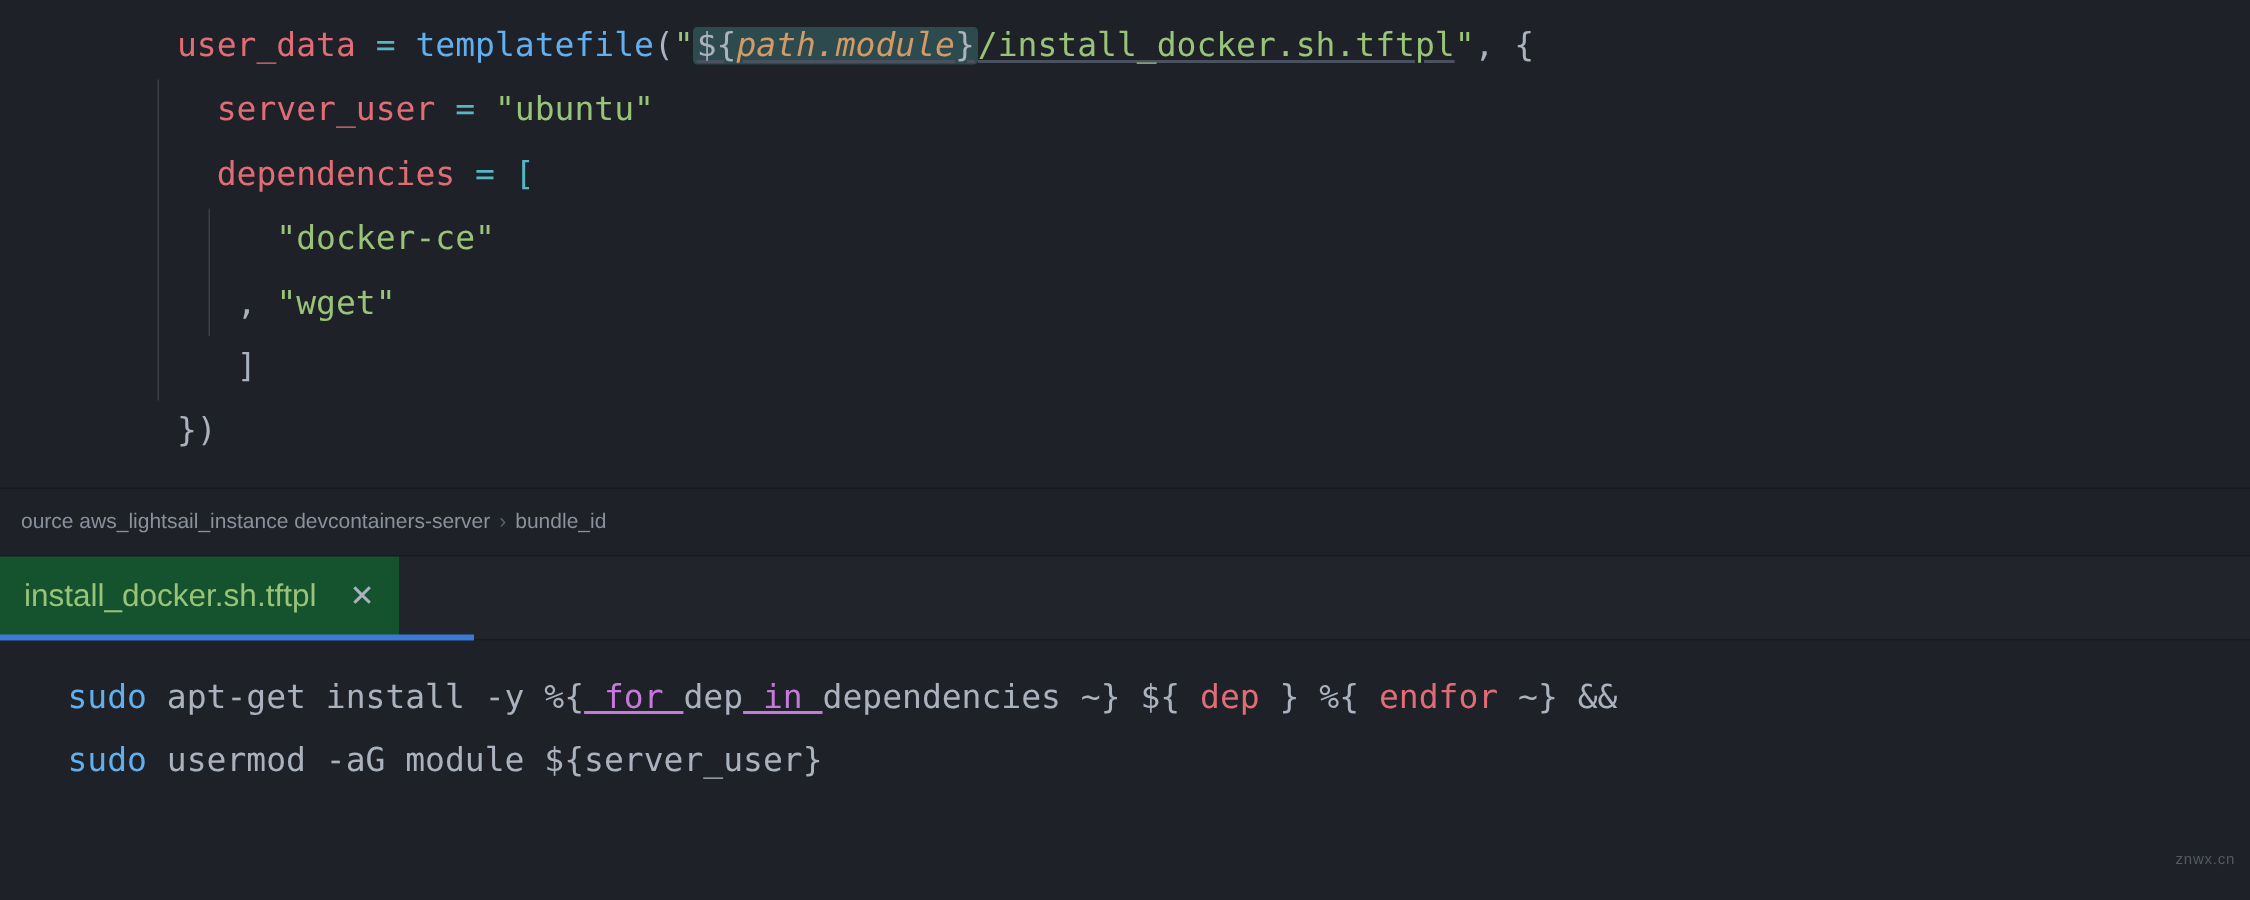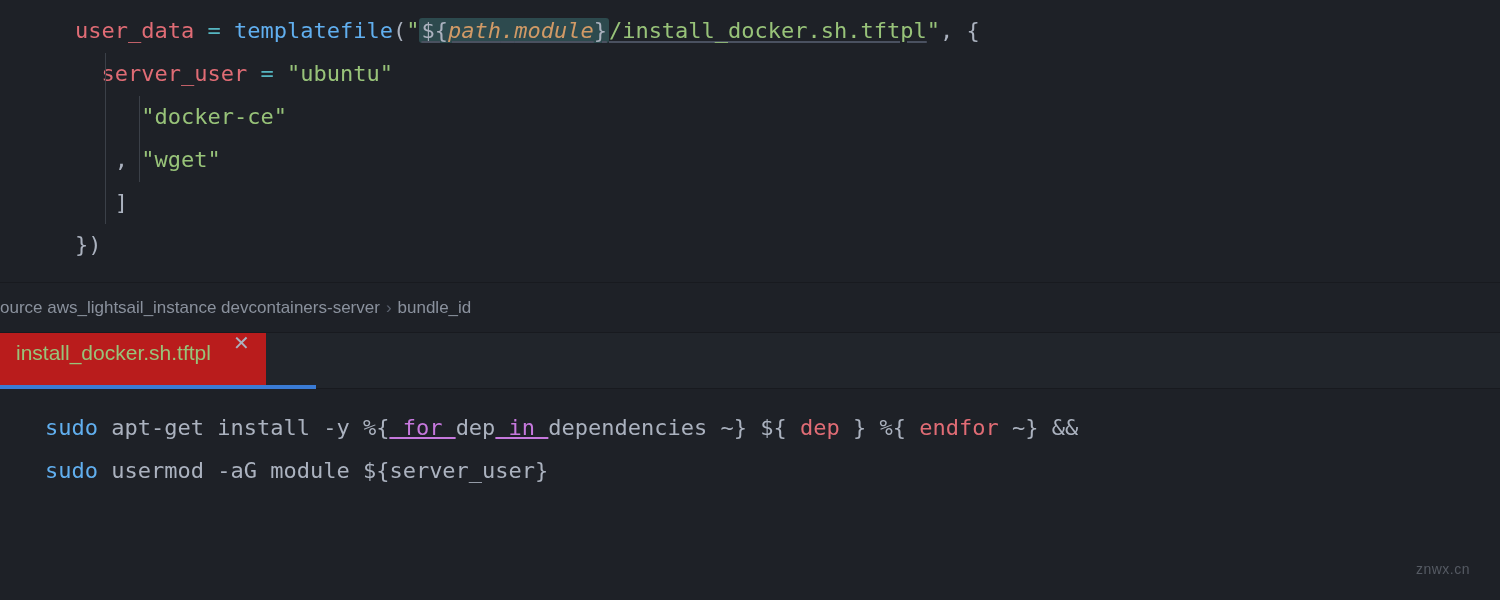--- a/index.html
+++ b/index.html
@@ -12,21 +12,21 @@
     width: 1500px;
     height: 600px;
     overflow: hidden;
     position: relative;
   }
   .editor-top {
     padding: 10px 0 15px 0;
   }
   .code-line {
     white-space: pre;
-    padding-left: 75px;
+    padding-left: 118px;
     position: relative;
   }
   .indent-guide {
     position: absolute;
     width: 1px;
     background: #3b4048;
     top: 0;
     bottom: 0;
   }
   .ig1 { left: 105px; }
@@ -41,79 +41,81 @@
   .tok-interp { color: #abb2bf; }
   .tok-underline { text-decoration: underline; text-decoration-color: #4a5160; text-underline-offset: 3px; }
   .highlight-box {
     background: #2d4a4e;
     border-radius: 3px;
     padding: 0 2px;
   }
   .breadcrumb {
     border-top: 1px solid #181a1f;
     border-bottom: 1px solid #181a1f;
-    padding: 8px 0;
-    font-size: 17px;
+    padding: 8px 14px;
+    font-size: 14px;
     color: #8a919d;
     font-family: -apple-system, BlinkMacSystemFont, 'Segoe UI', sans-serif;
     white-space: nowrap;
   }
   .breadcrumb .chev {
     color: #5c6370;
     padding: 0 6px;
   }
   .tab-bar {
     background: #21252b;
     height: 56px;
     display: flex;
     align-items: stretch;
     border-bottom: 1px solid #181a1f;
   }
   .tab {
     display: flex;
+    align-items: center;
     padding: 0 16px;
     color: #98c379;
     font-family: -apple-system, BlinkMacSystemFont, 'Segoe UI', sans-serif;
     font-size: 21px;
     position: relative;
-    background: #b91c1c;
+    background: #14532d;
     gap: 22px;
   }
   .tab-close {
     color: #abb2bf;
     font-size: 20px;
     line-height: 1;
   }
   .tab-underline {
     position: absolute;
     bottom: -1px;
     left: 0;
     right: -50px;
     height: 4px;
     background: #3a7bd5;
   }
   .editor-bottom {
     padding: 18px 0 0 45px;
   }
   .watermark {
     position: absolute;
-    right: 30px;
+    right: 10px;
     bottom: 17px;
     font-family: Arial, sans-serif;
-    font-size: 14px;
+    font-size: 10px;
     color: #555a63;
     letter-spacing: 0.5px;
   }
 </style>
 </head>
 <body>
 
 <div class="editor-top">
   <div class="code-line"><span class="tok-key">user_data</span><span class="tok-op"> = </span><span class="tok-fn">templatefile</span><span class="tok-punc">(</span><span class="tok-str">"</span><span class="tok-underline"><span class="highlight-box"><span class="tok-interp">${</span><span class="tok-builtin">path</span><span class="tok-builtin">.</span><span class="tok-builtin">module</span><span class="tok-interp">}</span></span><span class="tok-str">/install_docker.sh.tftpl</span></span><span class="tok-str">"</span><span class="tok-punc">, {</span></div>
   <div class="code-line"><span class="indent-guide ig1"></span>  <span class="tok-key">server_user</span><span class="tok-op"> = </span><span class="tok-str">"ubuntu"</span></div>
+  <div class="code-line"><span class="indent-guide ig1"></span>  <span class="tok-key">dependencies</span><span class="tok-op"> = [</span></div>
   <div class="code-line"><span class="indent-guide ig1"></span><span class="indent-guide ig2"></span>     <span class="tok-str">"docker-ce"</span></div>
   <div class="code-line"><span class="indent-guide ig1"></span><span class="indent-guide ig2"></span>   <span class="tok-punc">, </span><span class="tok-str">"wget"</span></div>
   <div class="code-line"><span class="indent-guide ig1"></span>   <span class="tok-punc">]</span></div>
   <div class="code-line"><span class="tok-punc">})</span></div>
 </div>
 
 <div class="breadcrumb">
   <span>ource aws_lightsail_instance devcontainers-server</span><span class="chev">›</span><span>bundle_id</span>
 </div>
 

